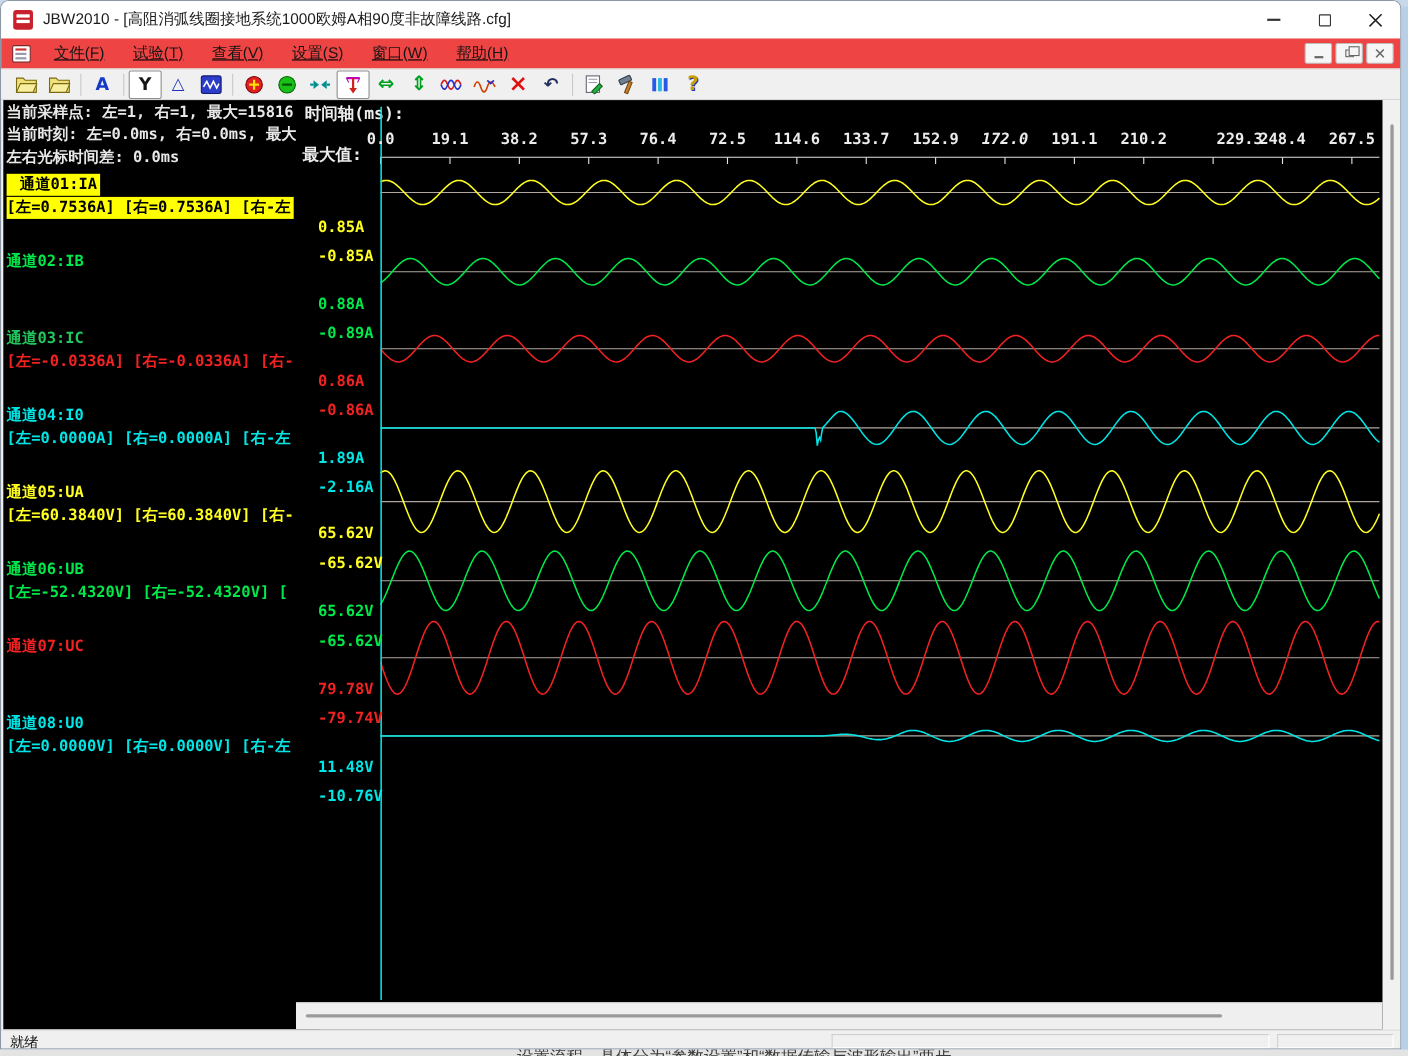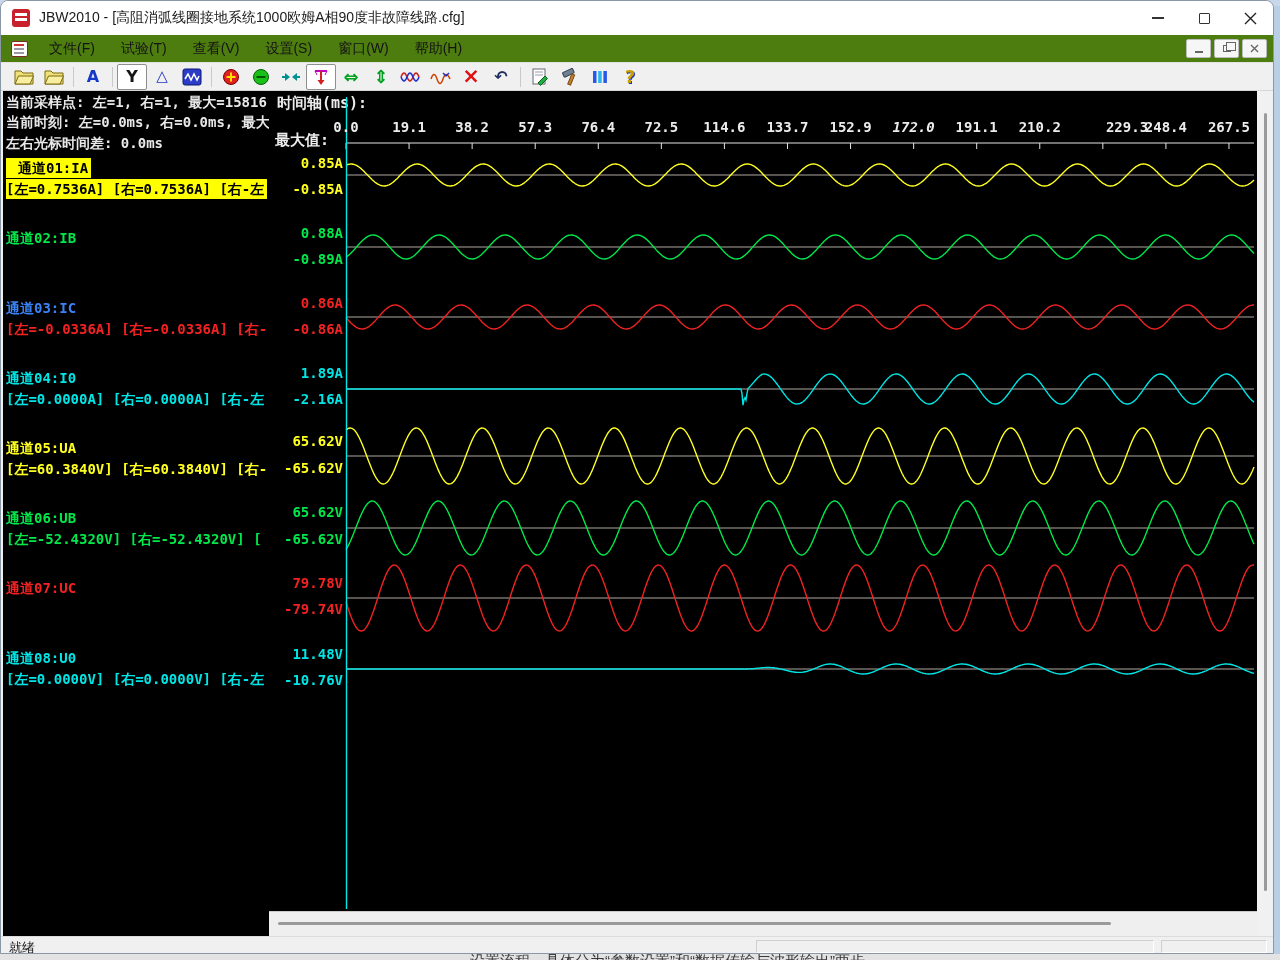--- a/index.html
+++ b/index.html
@@ -18,22 +18,22 @@
   .app-icon::after { content:""; position:absolute; left:3px; top:4px; width:12px; height:3px;
               background:#fff; box-shadow:0 5px 0 #fff; }
   .title-text { margin-left:9px; font-size:14px; color:#1b1b1b; white-space:nowrap; }
   .win-controls { margin-left:auto; display:flex; height:100%; }
   .wbtn { width:46px; height:100%; display:flex; align-items:center; justify-content:center; }
   .glyph-min { width:12px; height:2px; background:#333; }
   .glyph-max { width:11px; height:11px; border:1.5px solid #333; border-radius:1px; }
 
   
   .menubar { position:absolute; left:0; top:34px; width:100%; height:28px;
-             background:#4d7c0f; border-bottom:1px solid #e3e3e3;
-             display:flex; align-items:center; }
+             background:#ef4444; border-bottom:1px solid #e3e3e3;
+             display:flex; align-items:center;text-decoration:underline; }
   .doc-icon { width:17px; height:16px; margin-left:10px; background:#fff;
               border:1px solid #7d2a2a; border-radius:2px; position:relative; flex:0 0 auto;}
   .doc-icon::after { content:""; position:absolute; left:2px; top:2px; width:10px; height:2px;
               background:#c33; box-shadow:0 4px 0 #99a, 0 8px 0 #99a; }
   #menu-items { display:flex; height:100%; margin-left:8px; }
   .menu-item { padding:0 13px; font-size:14px; color:#141414; display:flex; align-items:center; }
   .mdi-controls { margin-left:auto; margin-right:6px; display:flex; gap:3px; }
   .mdi-btn { width:25px; height:19px; border:1px solid #bcbcbc; background:#f6f6f6;
              display:flex; align-items:center; justify-content:center; border-radius:2px;}
   .mdi-min { width:8px; height:2px; background:#666; margin-top:7px;}
@@ -60,21 +60,21 @@
   .ch-label.selected, .ch-values.selected { background:#ffff00; color:#000 !important; padding-right:3px;}
 
   
   .chart { position:absolute; left:268px; top:90px; width:988px; height:845px;
            background:#000; overflow:hidden;
            font-family:"DejaVu Sans Mono",monospace; font-weight:bold; }
   .t-label { position:absolute; left:8px; top:3px; color:#ececec; font-size:15px; }
   .m-label { position:absolute; left:6px; top:40px; color:#ececec; font-size:15px; }
   .tick-label { position:absolute; top:28px; transform:translateX(-50%);
                 color:#ececec; font-size:14px; }
-  .max-label { position:absolute; left:2px; width:72px; text-align:right; font-size:14px; }
+  .max-label { position:absolute; left:20px; width:72px; font-size:14px;margin-top:44px; }
   #wave-svg { position:absolute; left:0; top:0; }
   .hscroll { position:absolute; left:0; top:820px; width:988px; height:25px; background:#efefef;
              border-top:1px solid #c9c9c9;}
   .hscroll .hline { position:absolute; left:9px; top:10px; width:833px; height:3px; background:#9a9a9a; border-radius:2px;}
   .vscroll { position:absolute; left:1256px; top:90px; width:16px; height:845px; background:#f1f1f1; }
   .vscroll .vline { position:absolute; left:7px; top:22px; width:3px; height:778px; background:#9a9a9a; border-radius:2px;}
 
   
   .statusbar { position:absolute; left:0; top:935px; width:1272px; height:19px;
                background:#f0f0f0; border-top:1px solid #dcdcdc; font-size:13px; color:#111; }
@@ -252,21 +252,21 @@
         </div>
       </div>
 
     <div class="left-panel" id="left-panel">
       <div class="info-line" style="top:1px">当前采样点: 左=1, 右=1, 最大=15816</div>
       <div class="info-line" style="top:21px">当前时刻: 左=0.0ms, 右=0.0ms, 最大</div>
       <div class="info-line" style="top:42px">左右光标时间差: 0.0ms</div>
     <div class="ch-label selected" style="top: 67px; color: rgb(255, 255, 34); padding-left: 12px;">通道01:IA</div>
         <div class="ch-values selected" style="top: 88px; color: rgb(255, 255, 34);">[左=0.7536A] [右=0.7536A] [右-左</div>
         <div class="ch-label" style="top: 137px; color: rgb(0, 232, 74);">通道02:IB</div>
-        <div class="ch-label" style="top: 207px; color: #3b82f6;">通道03:IC</div>
+        <div class="ch-label" style="top: 207px; color: #22c55e;">通道03:IC</div>
         <div class="ch-values" style="top: 228px; color: rgb(242, 34, 34);">[左=-0.0336A] [右=-0.0336A] [右-</div>
         <div class="ch-label" style="top: 277px; color: rgb(0, 229, 229);">通道04:I0</div>
         <div class="ch-values" style="top: 298px; color: rgb(0, 229, 229);">[左=0.0000A] [右=0.0000A] [右-左</div>
         <div class="ch-label" style="top: 347px; color: rgb(255, 255, 34);">通道05:UA</div>
         <div class="ch-values" style="top: 368px; color: rgb(255, 255, 34);">[左=60.3840V] [右=60.3840V] [右-</div>
         <div class="ch-label" style="top: 417px; color: rgb(0, 232, 74);">通道06:UB</div>
         <div class="ch-values" style="top: 438px; color: rgb(0, 232, 74);">[左=-52.4320V] [右=-52.4320V] [</div>
         <div class="ch-label" style="top: 487px; color: rgb(242, 34, 34);">通道07:UC</div>
         <div class="ch-label" style="top: 557px; color: rgb(0, 229, 229);">通道08:U0</div>
         <div class="ch-values" style="top: 578px; color: rgb(0, 229, 229);">[左=0.0000V] [右=0.0000V] [右-左</div>

